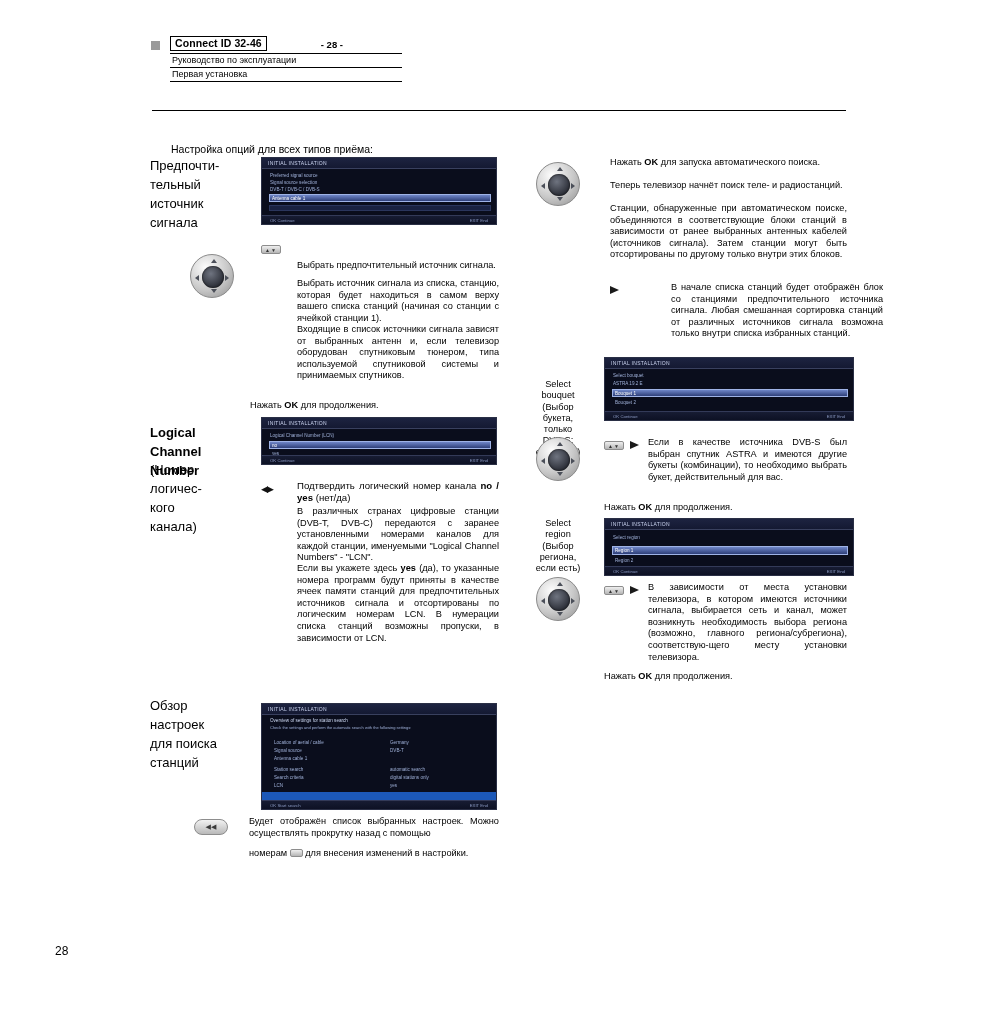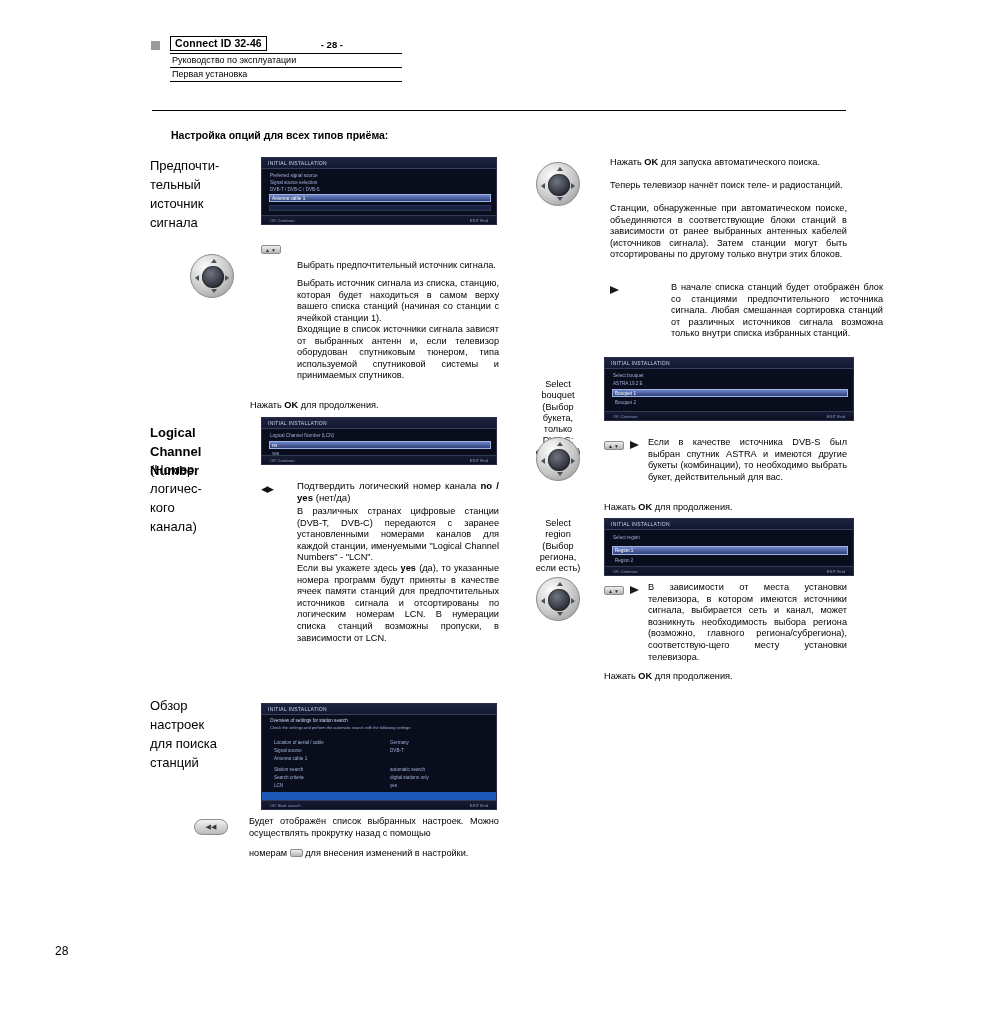--- a/index.html
+++ b/index.html
@@ -44,22 +44,22 @@
     position:absolute; left:18px; top:33px; width:232px;
     border-bottom:0.9px solid #000; font-size:9px; padding:0 0 2px 2px;
   }
   .hdr-rule {
     position:absolute; left:152px; top:110px; width:694px;
     border-bottom:0.9px solid #000;
   }
 
   
   .section-title {
-    position:absolute; left:171px; top:129px;
-    font-weight:bold; font-size:10.5px;
+    position:absolute; left:171px; top:143px;
+    font-weight:normal; font-size:10.5px;
   }
 
   
   .txt { font-size:9.2px; line-height:11.6px; text-align:justify; }
   .txt b { font-weight:bold; }
   .lbl-right {
     font-size:13px; line-height:19px; text-align:left; font-weight:normal;
   }
   .lbl-right.bold { font-weight:bold; }
   .lbl-center { font-size:9.2px; line-height:11.3px; text-align:center; }

